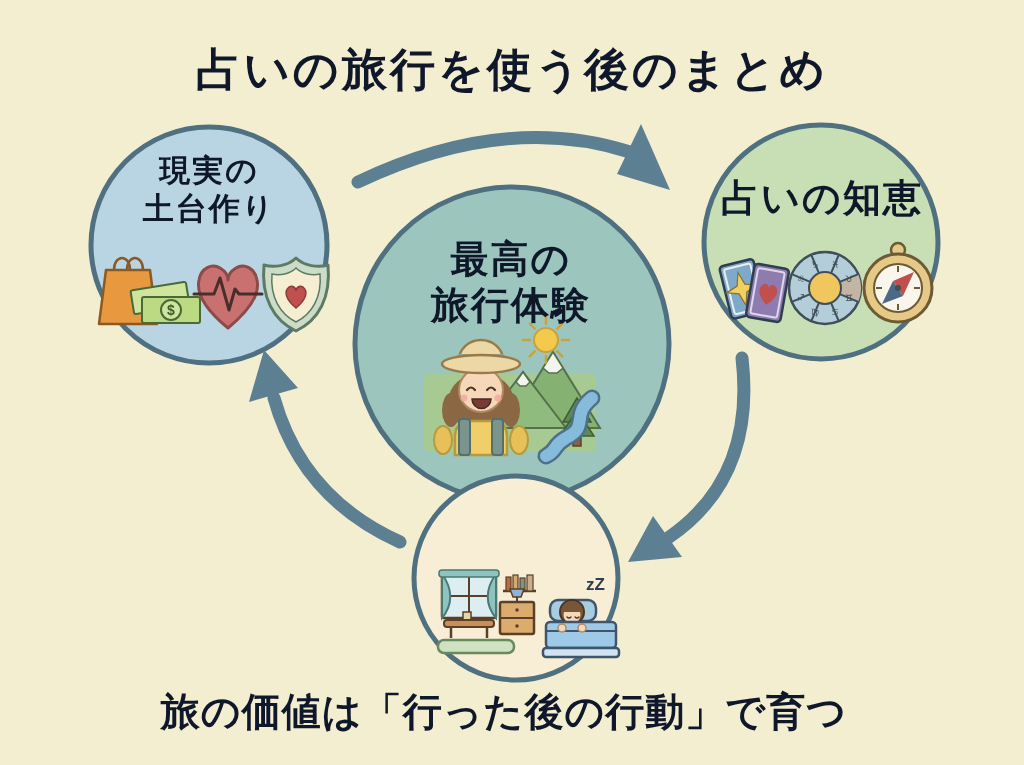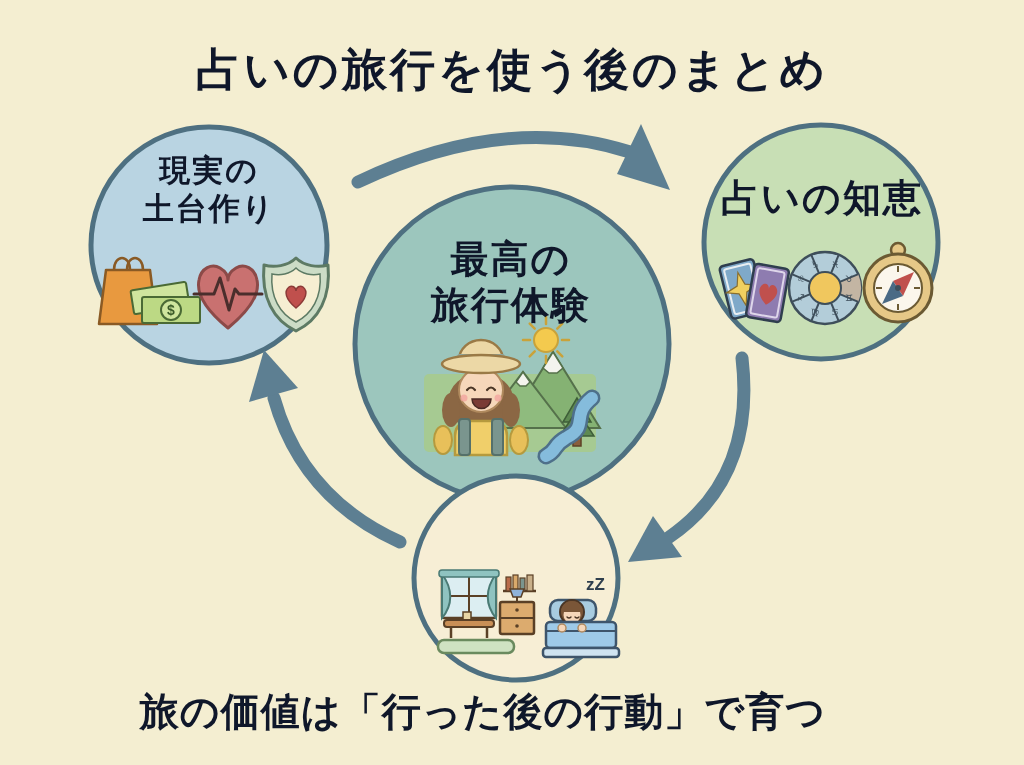--- a/index.html
+++ b/index.html
@@ -14,21 +14,21 @@
   .label{
     position:absolute;
     transform:translate(-50%,-50%);
     text-align:center;
     font-weight:bold;
     color:#0f172a;
     white-space:pre-line;
     line-height:1.22;
   }
   .title{left:512px;top:70px;font-size:45px;letter-spacing:3px;white-space:nowrap;}
-  .caption{left:483px;top:712px;font-size:39px;letter-spacing:1px;white-space:nowrap;}
+  .caption{left:504px;top:712px;font-size:39px;letter-spacing:1px;white-space:nowrap;}
   .label-left{left:209px;top:190px;font-size:31px;letter-spacing:2px;}
   .label-center{left:511px;top:258px;font-size:38px;letter-spacing:2px;margin-top:24px;}
   .label-right{left:822px;top:198px;font-size:38px;letter-spacing:2px;white-space:nowrap;}
   .label-bottom{left:516px;top:528px;font-size:28px;letter-spacing:1px;}
 </style>
 </head>
 <body>
 
 <div class="stage">
 

